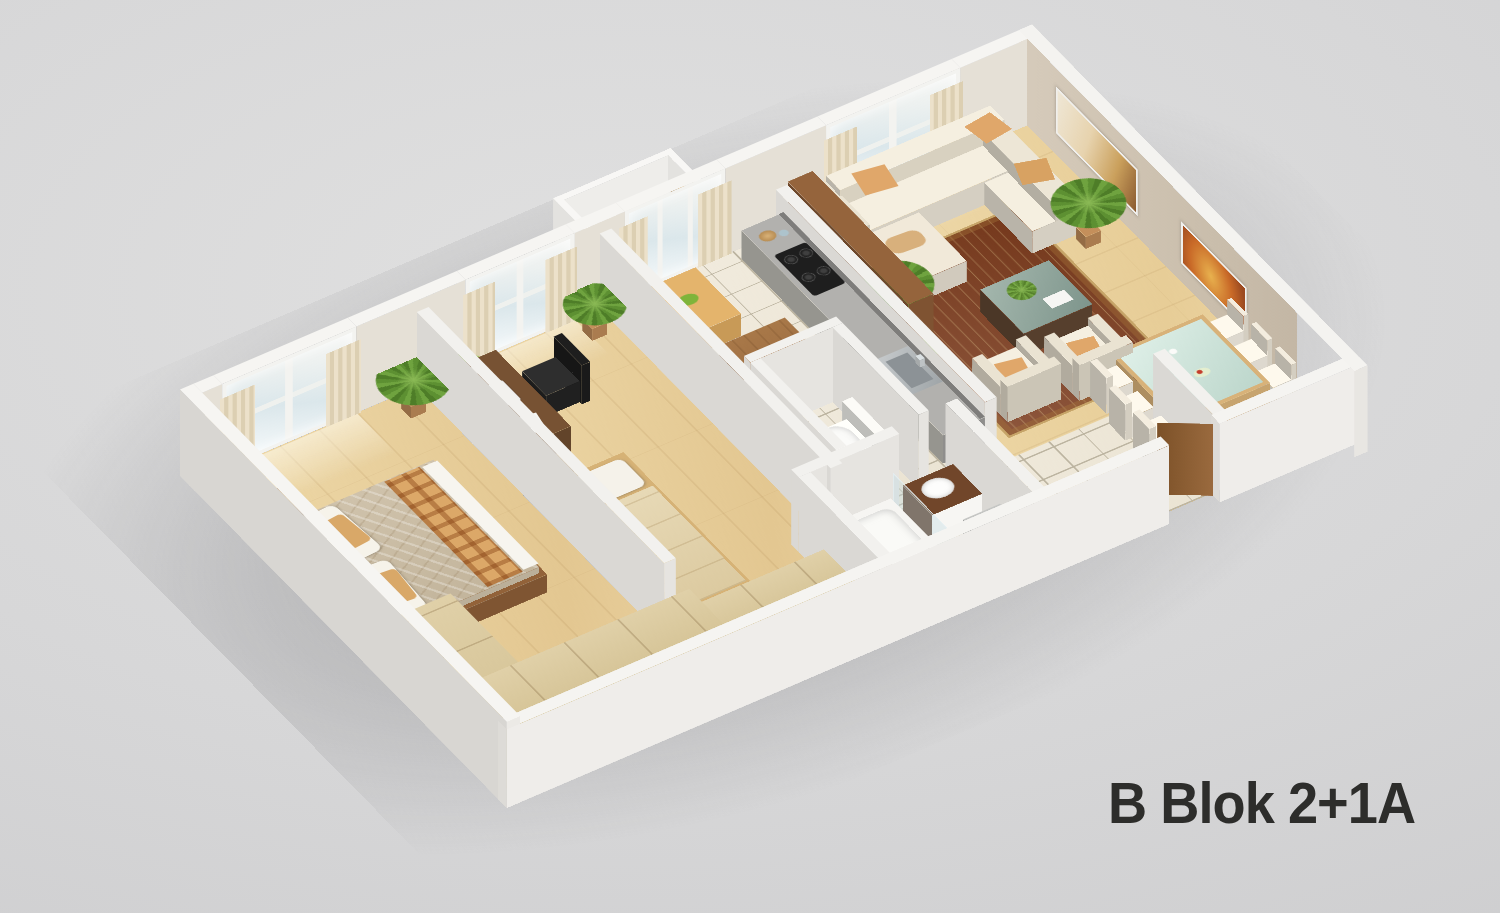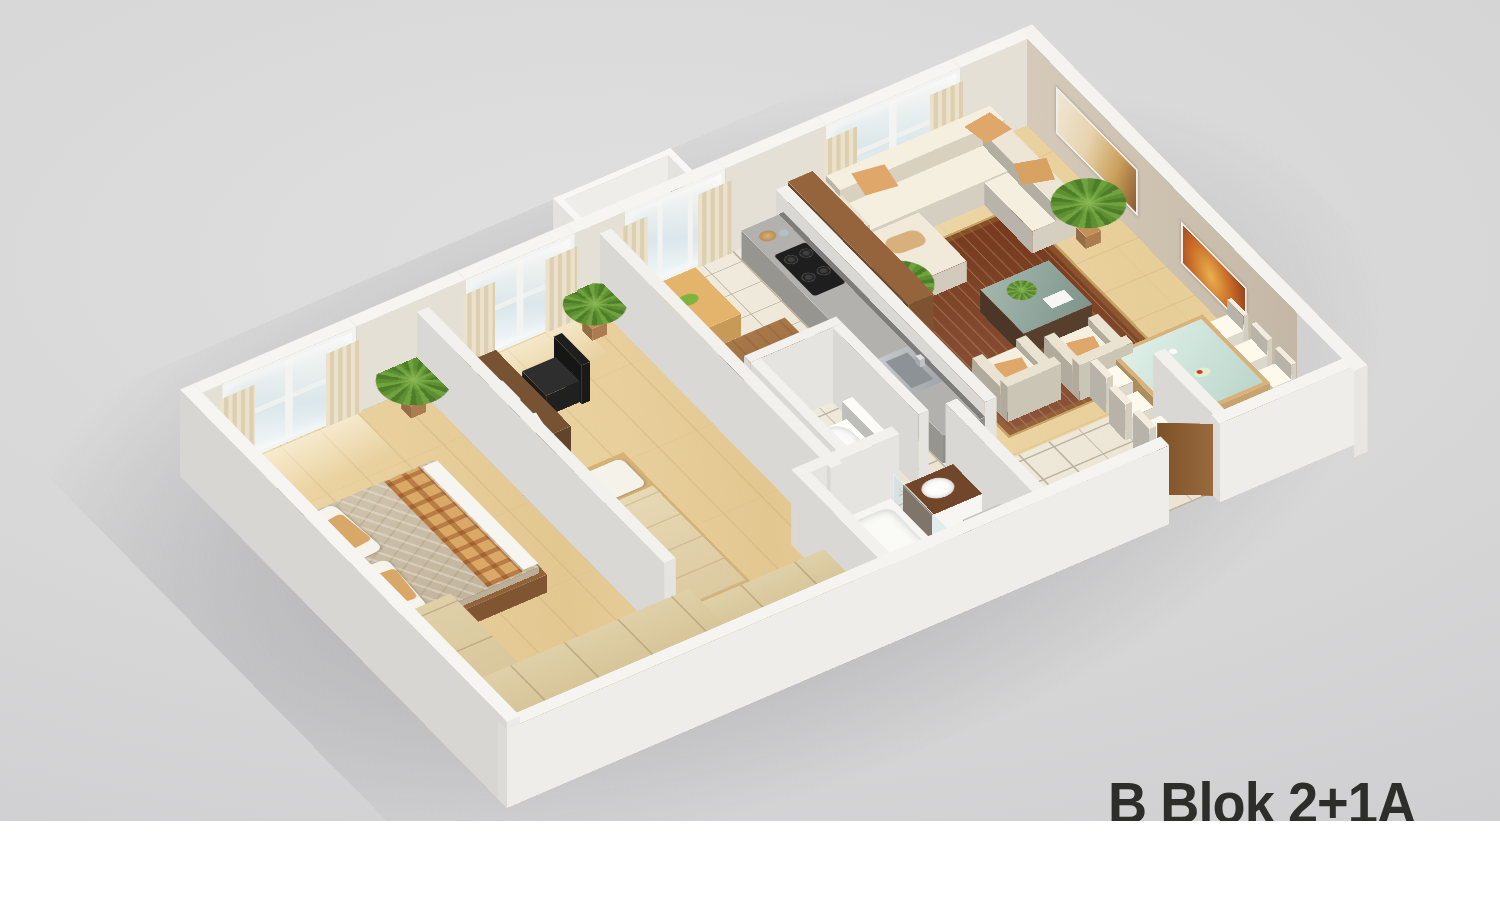--- a/index.html
+++ b/index.html
@@ -1,17 +1,17 @@
 <!DOCTYPE html>
 <html><head>
 <meta charset="utf-8">
 <style>
   html,body{margin:0;padding:0;}
   .stage{
-    position:relative;width:1500px;height:821px;overflow:hidden;
+    position:relative;width:1500px;height:913px;overflow:hidden;
     background:radial-gradient(130% 110% at 42% 32%, #e0e0e0 0%, #d7d7d8 45%, #c9c9cb 100%);
     font-family:"Liberation Sans", sans-serif;
   }
   .scene{
     position:absolute;left:180px;top:476px;width:0;height:0;
     transform:rotateX(48.7deg) rotateZ(-33deg);
     transform-style:preserve-3d;
   }
   .f{
     position:absolute;

